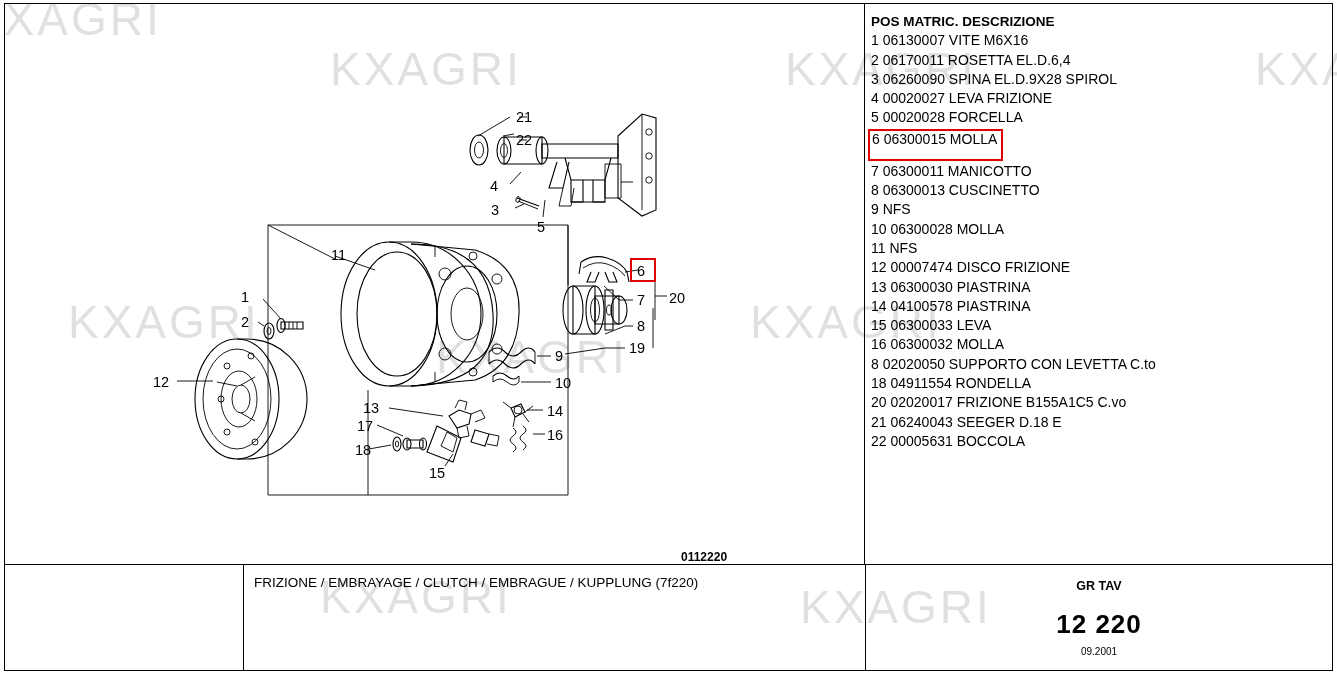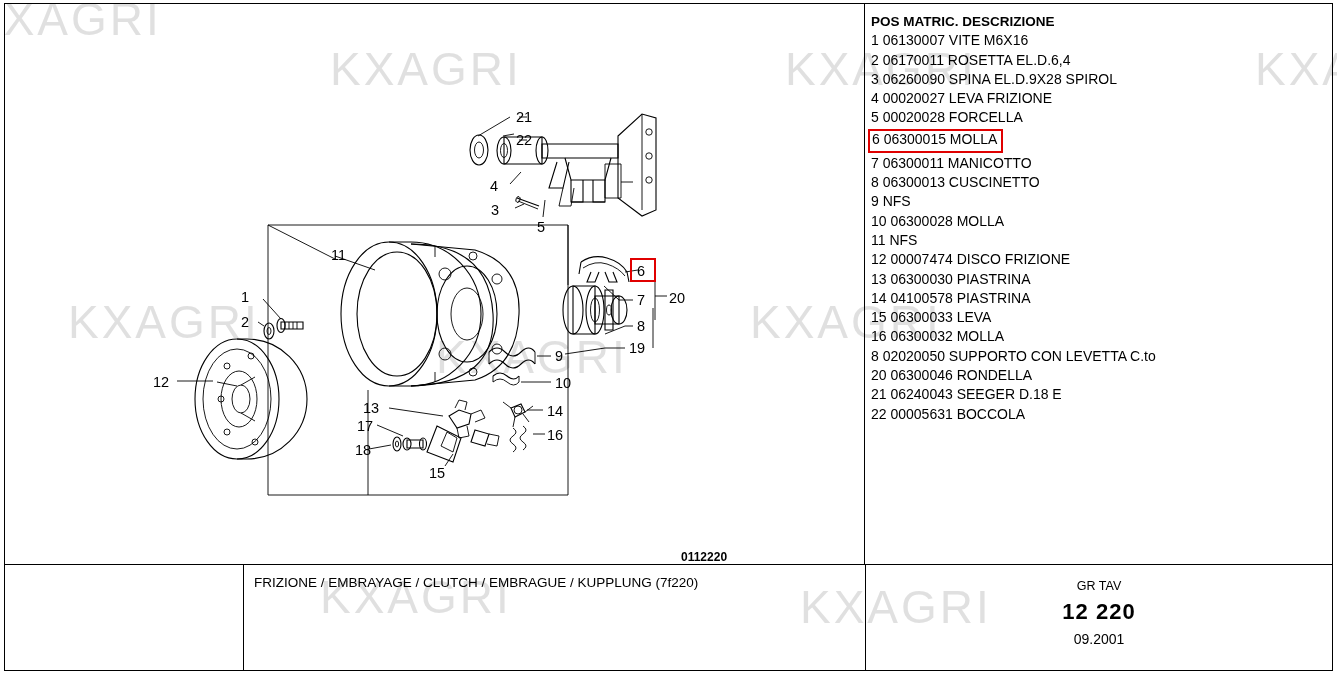--- a/index.html
+++ b/index.html
@@ -57,21 +57,21 @@
   .part-line {
     font-size: 14px;
     line-height: 19.3px;
     white-space: nowrap;
     position: relative;
     display: block;
     width: fit-content;
   }
   .part-line.highlight {
     border: 2px solid #e00000;
-    padding: 0 4px 4px 2px;
+    padding: 0 4px 12px 2px;
     margin-left: -3px;
     line-height: 16px;
     margin-top: 1px;
     margin-bottom: 1px;
   }
   
   .bottom {
     position: absolute;
     left: 5px; top: 564px;
     width: 1327px; height: 106px;
@@ -99,28 +99,28 @@
     font-size: 13.5px;
   }
   .tav-cell {
     position: absolute;
     left: 860px; top: 0;
     width: 467px; height: 106px;
     border-left: 1.5px solid #000;
     text-align: center;
     padding-top: 14px;
   }
-  .tav-label { font-size: 12.5px; }
+  .tav-label { font-size: 12.5px; font-weight: bold; }
   .tav-number {
-    font-size: 22px;
+    font-size: 26px;
     font-weight: bold;
     letter-spacing: 1px;
-    margin-top: 6px;
-  }
-  .tav-date { font-size: 14px; margin-top: 6px; }
+    margin-top: 16px;
+  }
+  .tav-date { font-size: 10px; margin-top: 6px; }
   
   .draw-code {
     position: absolute;
     left: 676px; top: 546px;
     font-size: 12px;
     font-weight: bold;
   }
   svg { display: block; }
   .ln { stroke: #000; fill: none; stroke-width: 1.1; }
   .thin { stroke: #000; fill: none; stroke-width: 0.9; }
@@ -335,21 +335,22 @@
         <span class="part-line">8 06300013 CUSCINETTO</span>
         <span class="part-line">9 NFS</span>
         <span class="part-line">10 06300028 MOLLA</span>
         <span class="part-line">11 NFS</span>
         <span class="part-line">12 00007474 DISCO FRIZIONE</span>
         <span class="part-line">13 06300030 PIASTRINA</span>
         <span class="part-line">14 04100578 PIASTRINA</span>
         <span class="part-line">15 06300033 LEVA</span>
         <span class="part-line">16 06300032 MOLLA</span>
         <span class="part-line">8 02020050 SUPPORTO CON LEVETTA C.to</span>
-        <span class="part-line">20 06300046 RONDELLA</span>
+        <span class="part-line">18 04911554 RONDELLA</span>
+        <span class="part-line">20 02020017 FRIZIONE B155A1C5 C.vo</span>
         <span class="part-line">21 06240043 SEEGER D.18 E</span>
         <span class="part-line">22 00005631 BOCCOLA</span>
       </div>
     </div>
   </div>
 
   <div class="bottom">
     <div class="desc-cell">
       <span>FRIZIONE / EMBRAYAGE / CLUTCH / EMBRAGUE / KUPPLUNG (7f220)</span>
     </div>

